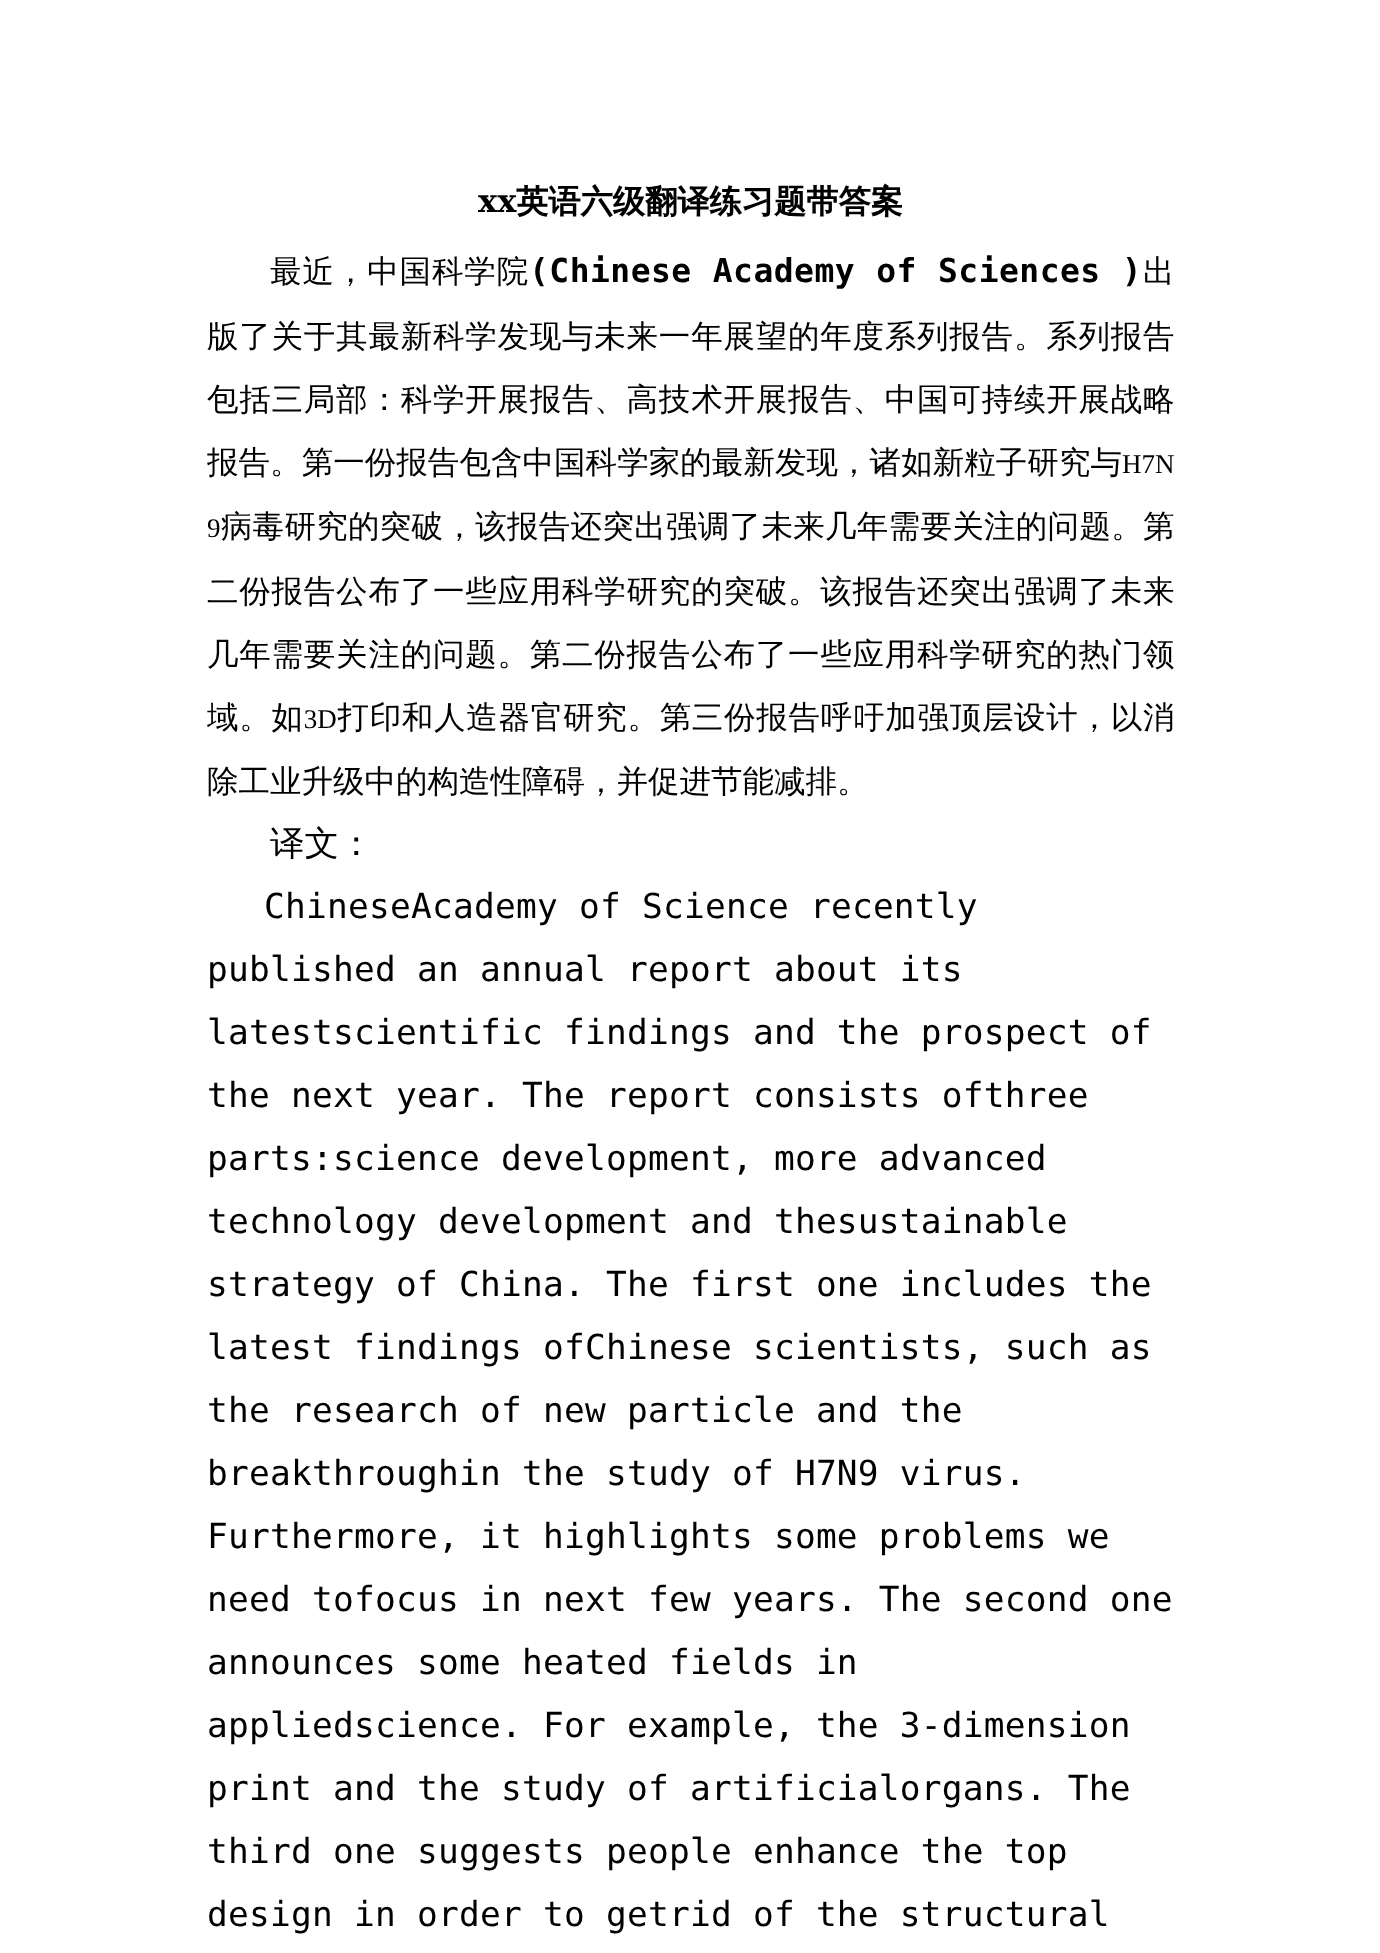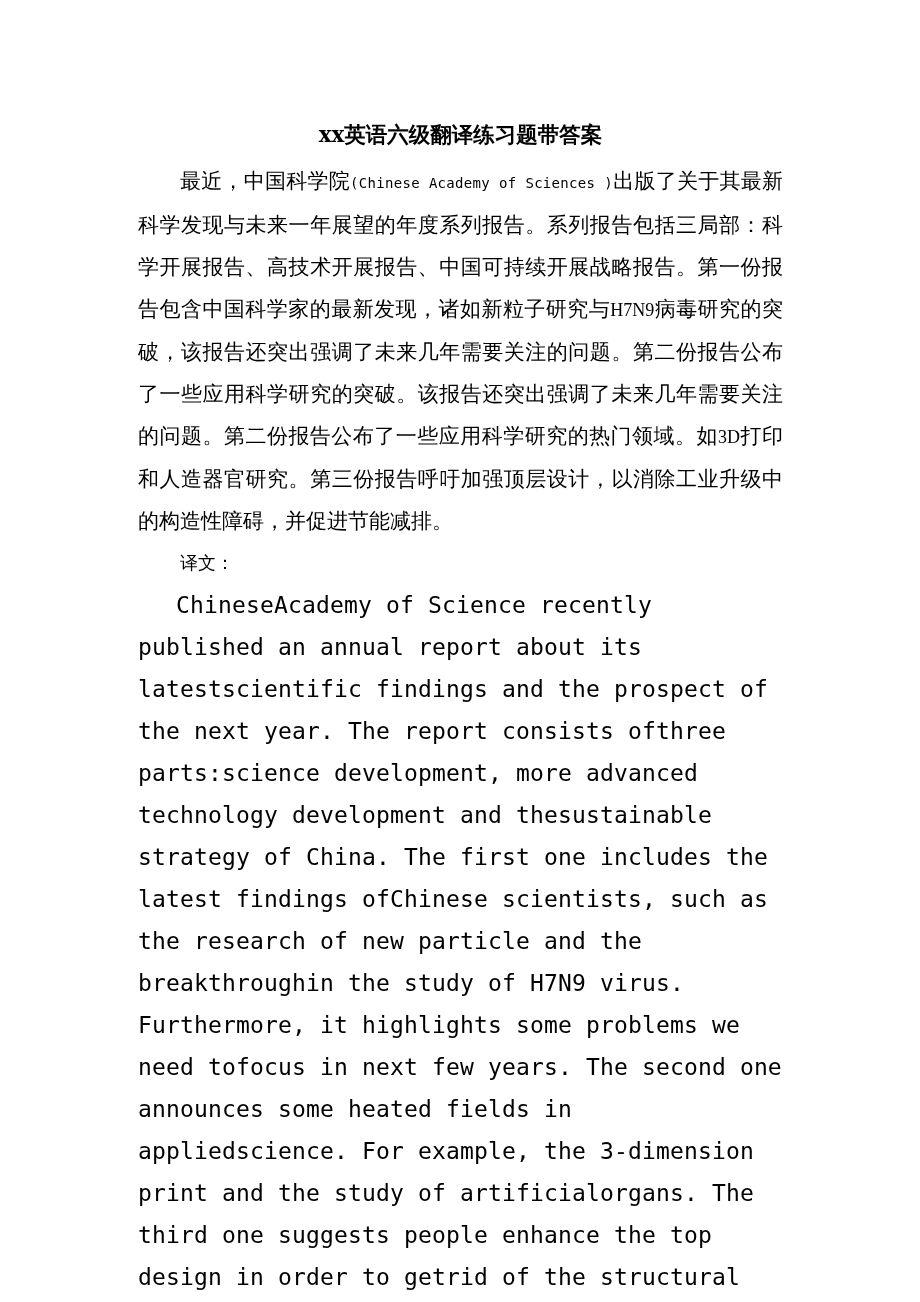--- a/index.html
+++ b/index.html
@@ -52,32 +52,33 @@
     text-indent: 42px;
     text-align: justify;
     text-justify: inter-ideograph;
     margin: 0;
     word-break: break-all;
     letter-spacing: 0px;
   }
   
   .cn-para .lat {
     font-family: "DejaVu Sans Mono", "Liberation Mono", monospace;
-    font-size: 14px;
+    font-size: 22px;
     letter-spacing: 0.3px;
+    font-weight: bold;
   }
   .cn-para .lat-sm {
     font-family: Liberation Serif, serif;
     font-size: 18px;
   }
 
   
   .cn-label {
     font-family: "DejaVu Serif", "Liberation Serif", serif;
-    font-size: 18px;
+    font-size: 23px;
     line-height: 42px;
     text-indent: 42px;
     margin: 0;
   }
 
   
   .en-para {
     font-family: "DejaVu Sans Mono", "Liberation Mono", monospace;
     font-size: 23px;
     line-height: 42px;

